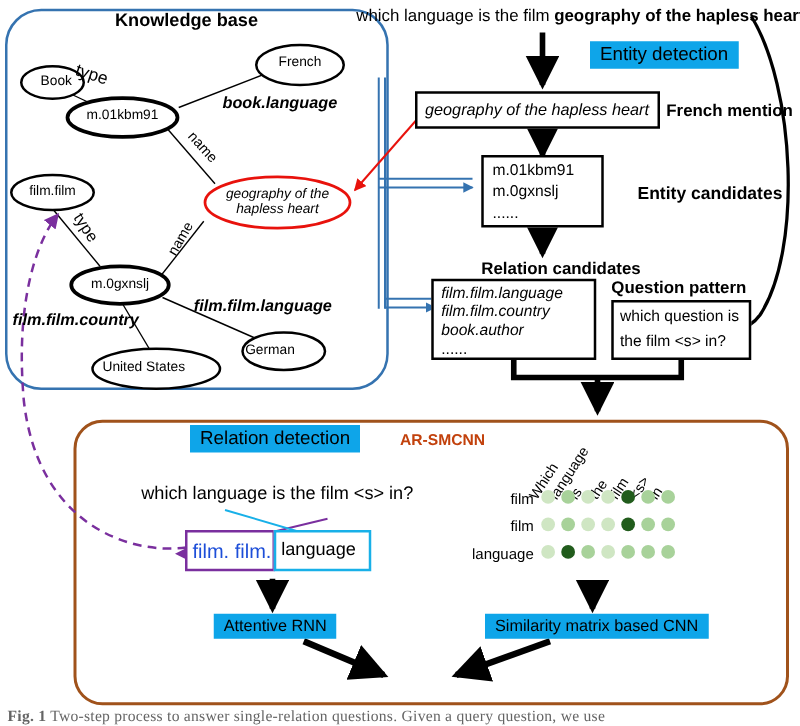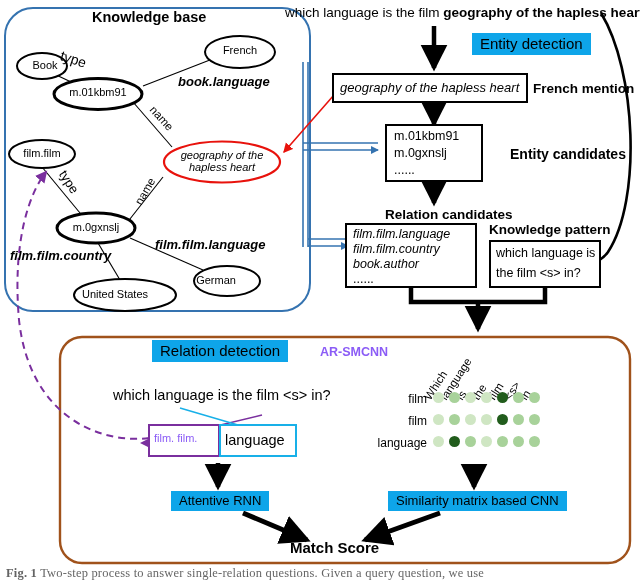--- a/index.html
+++ b/index.html
@@ -217,33 +217,33 @@
   <div class="box-text" style="left:394px; top:163px; font-size:12.5px;">......</div>
   <div class="txt bold" style="left:510px; top:147px; font-size:14px;">Entity candidates</div>
 
   <div class="txt bold" style="left:345px; top:207px; font-size:13.5px;padding-left:40px;">Relation candidates</div>
   <div class="box" style="left:345px; top:223px; width:132px; height:65px;"></div>
   <div class="box-text ital" style="left:353px; top:227px; font-size:12.5px;">film.film.language</div>
   <div class="box-text ital" style="left:353px; top:242px; font-size:12.5px;">film.film.country</div>
   <div class="box-text ital" style="left:353px; top:257px; font-size:12.5px;">book.author</div>
   <div class="box-text" style="left:353px; top:272px; font-size:12.5px;">......</div>
 
-  <div class="txt bold" style="left:489px; top:222px; font-size:13.5px;">Knowledge pattern</div>
+  <div class="txt bold" style="left:489px; top:222px; font-size:13.5px;">Question pattern</div>
   <div class="box" style="left:489px; top:240px; width:112px; height:48px;"></div>
-  <div class="box-text" style="left:496px; top:246px; font-size:12.5px;">which language is</div>
+  <div class="box-text" style="left:496px; top:246px; font-size:12.5px;">which question is</div>
   <div class="box-text" style="left:496px; top:266px; font-size:12.5px;">the film &lt;s&gt; in?</div>
 
   <div class="stage" style="left:152px; top:340px;">Relation detection</div>
-  <div class="txt bold" style="left:320px; top:345px; font-size:12.5px; color:#8b5cf6;">AR-SMCNN</div>
+  <div class="txt bold" style="left:320px; top:345px; font-size:12.5px; color:#c2410c;">AR-SMCNN</div>
 
   <div class="qline" style="left:113px; top:387px;">which language is the film &lt;s&gt; in?</div>
 
   <div class="box" style="left:148px; top:424px; width:72px; height:33px; border-color:#7a2f9e; border-width:2.5px;"></div>
   <div class="box" style="left:219px; top:424px; width:78px; height:33px; border-color:#18b0e8; border-width:2.5px;"></div>
-  <div class="box-text" style="left: 154px; top: 432px; font-size: 11px; color: #8b5cf6;">film. film.</div>
+  <div class="box-text" style="left: 154px; top: 432px; font-size: 16px; color: #1d4ed8;">film. film.</div>
   <div class="box-text" style="left: 225px; top: 432px; font-size: 14.5px; color: rgb(0, 0, 0);">language</div>
 
   <div class="stage small" style="left:171px; top:491px;">Attentive RNN</div>
 
   <div class="matrix" style="left:400px; top:352px; width:160px; height:110px;">
 
     <div class="collabel" style="left:32px; top:38px;">Which</div>
     <div class="collabel" style="left:48px; top:38px;">language</div>
     <div class="collabel" style="left:64px; top:38px;">is</div>
     <div class="collabel" style="left:80px; top:38px;">the</div>
@@ -275,19 +275,18 @@
         <div class="dot" style="left: 65px; top: 84px; background: rgb(168, 210, 154);"></div>
         <div class="dot" style="left: 81px; top: 84px; background: rgb(207, 230, 195);"></div>
         <div class="dot" style="left: 97px; top: 84px; background: rgb(168, 210, 154);"></div>
         <div class="dot" style="left: 113px; top: 84px; background: rgb(168, 210, 154);"></div>
         <div class="dot" style="left: 129px; top: 84px; background: rgb(168, 210, 154);"></div>
       </div>
   </div>
 
   <div class="stage small" style="left:388px; top:491px;">Similarity matrix based CNN</div>
 
-  <div class="txt bold" style="left:290px; top:540px; font-size:15px;">Match Score</div>
 
   <div class="caption" style="left:6px; top:566px; width:632px; opacity:0.85;font-family:Liberation Serif, serif;">
     <span><span class="cap-bold">Fig. 1</span><span> Two-step process to answer single-relation questions. Given a query question, we use</span></span>
   </div>
 
 </div>
 
 </body></html>

